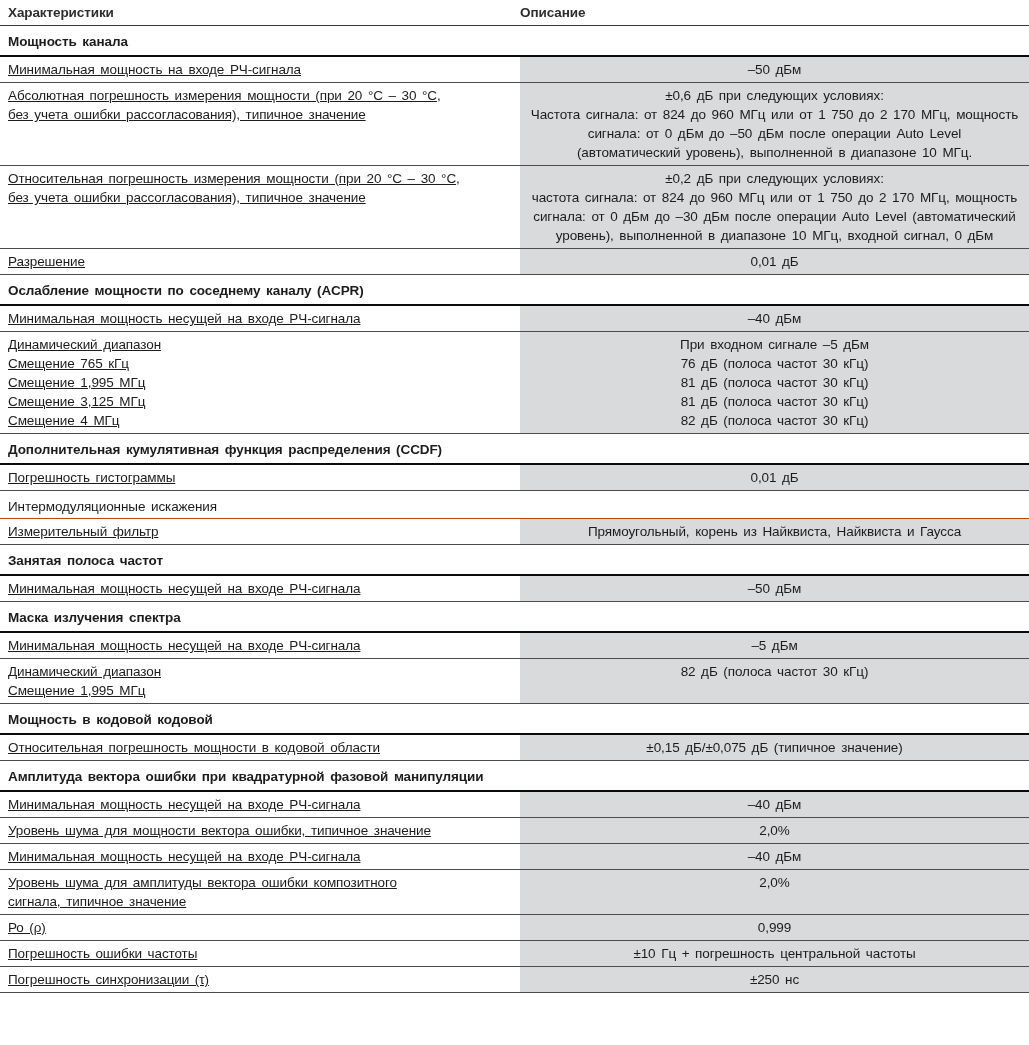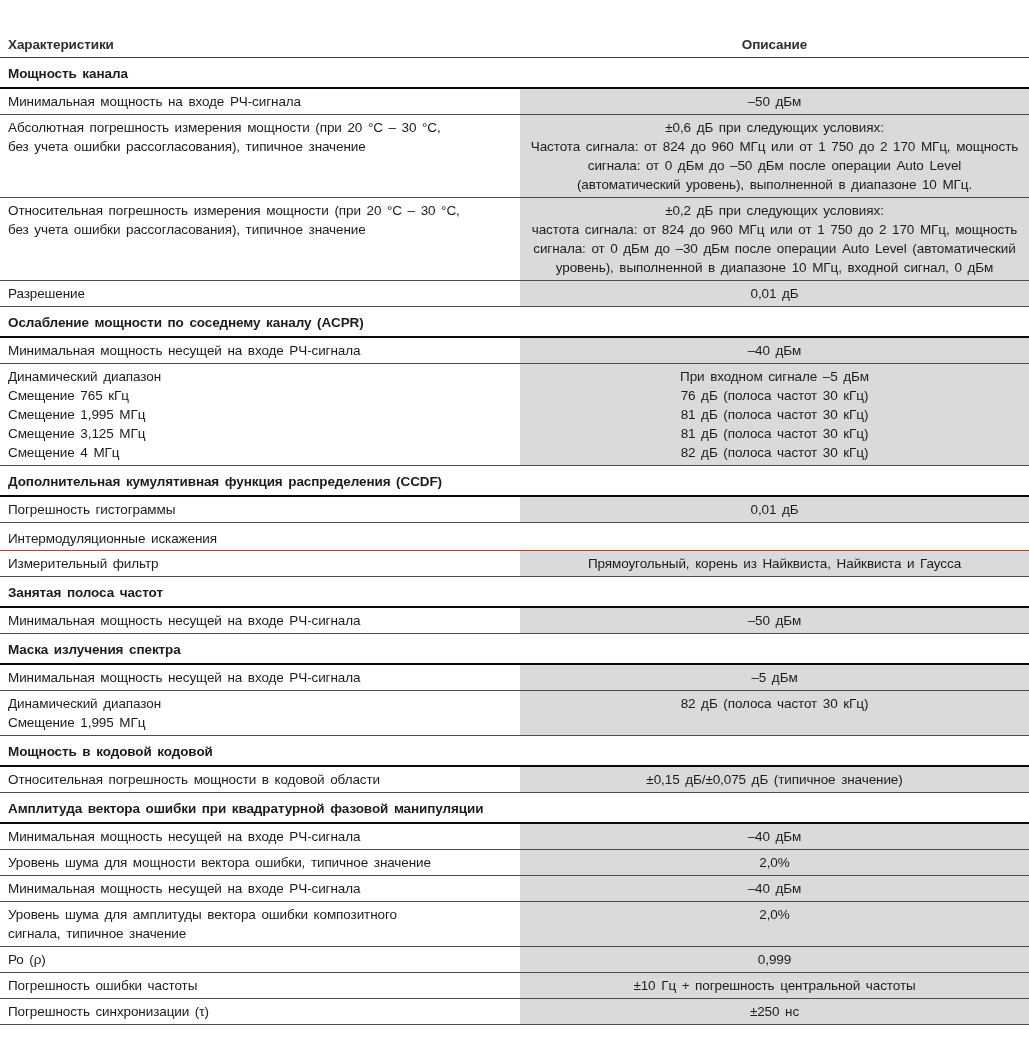--- a/index.html
+++ b/index.html
@@ -5,32 +5,31 @@
   html, body { margin: 0; padding: 0; background: #ffffff; }
   .doc {
     width: 1029px;
     box-sizing: border-box;
     font-family: "Liberation Sans", sans-serif;
     font-size: 13.5px;
     color: #1c1c1c;
     letter-spacing: -0.1px;
     word-spacing: 2px;
     background: #ffffff;
-    margin-top: 32px;
   }
   .thead {
     display: flex;
     align-items: flex-end;
     padding: 5px 0 5px 0;
     border-bottom: 1.5px solid #3a3a3a;
     font-weight: bold;
     color: #2e2e2e;
   }
   .th-left  { width: 520px; padding-left: 8px; box-sizing: border-box; }
-  .th-right { flex: 1; text-align: center; }
+  .th-right { flex: 1; text-align: left; }
 
   .section {
     font-weight: bold;
     padding: 6px 0 4px 8px;
     border-bottom: 2px solid #0a0a0a;
     line-height: 19px;
   }
   .subsection {
     padding: 6px 0 2px 8px;
     border-bottom: 1px solid #c2410c;
@@ -40,20 +39,21 @@
     display: flex;
     align-items: stretch;
     border-bottom: 1.5px solid #4c4c4c;
   }
   .cell-left {
     width: 520px;
     box-sizing: border-box;
     padding: 3px 14px 3px 8px;
     white-space: pre-line;
     line-height: 19px;
+    text-decoration: underline;
   }
   .cell-right {
     flex: 1;
     box-sizing: border-box;
     background: #d9dadb;
     text-align: center;
     padding: 3px 8px;
     white-space: pre-line;
     line-height: 19px;
   }

